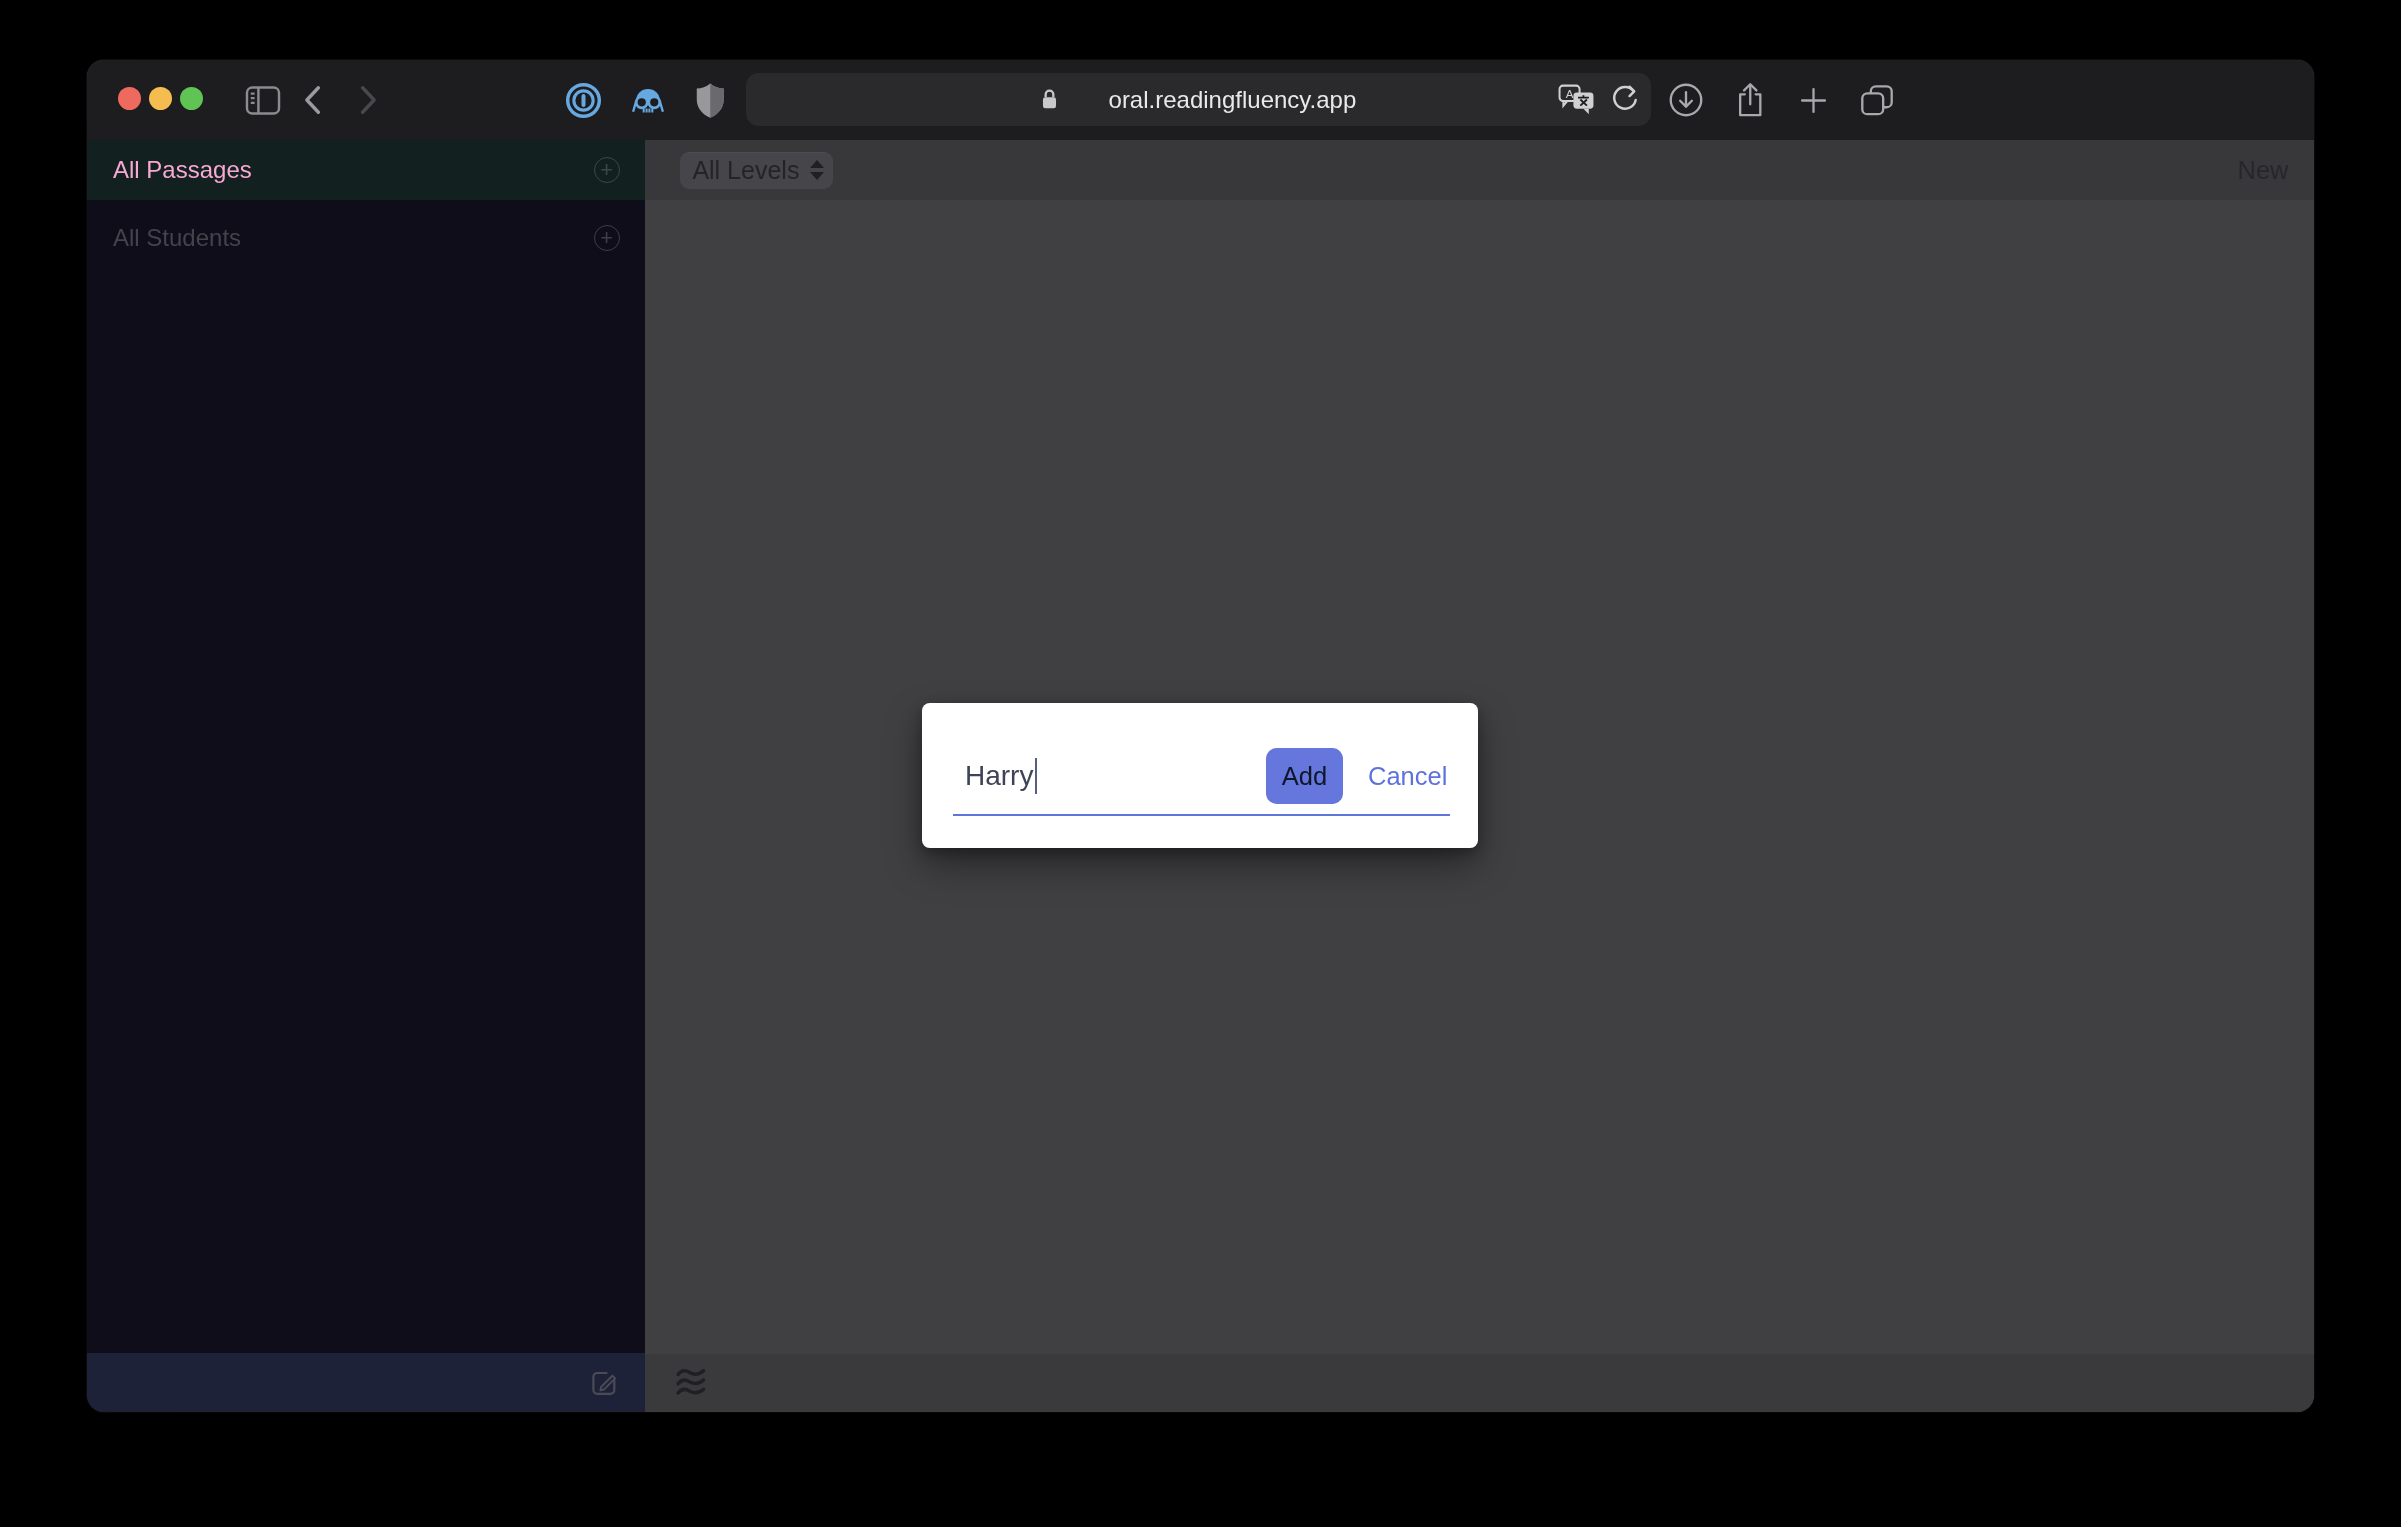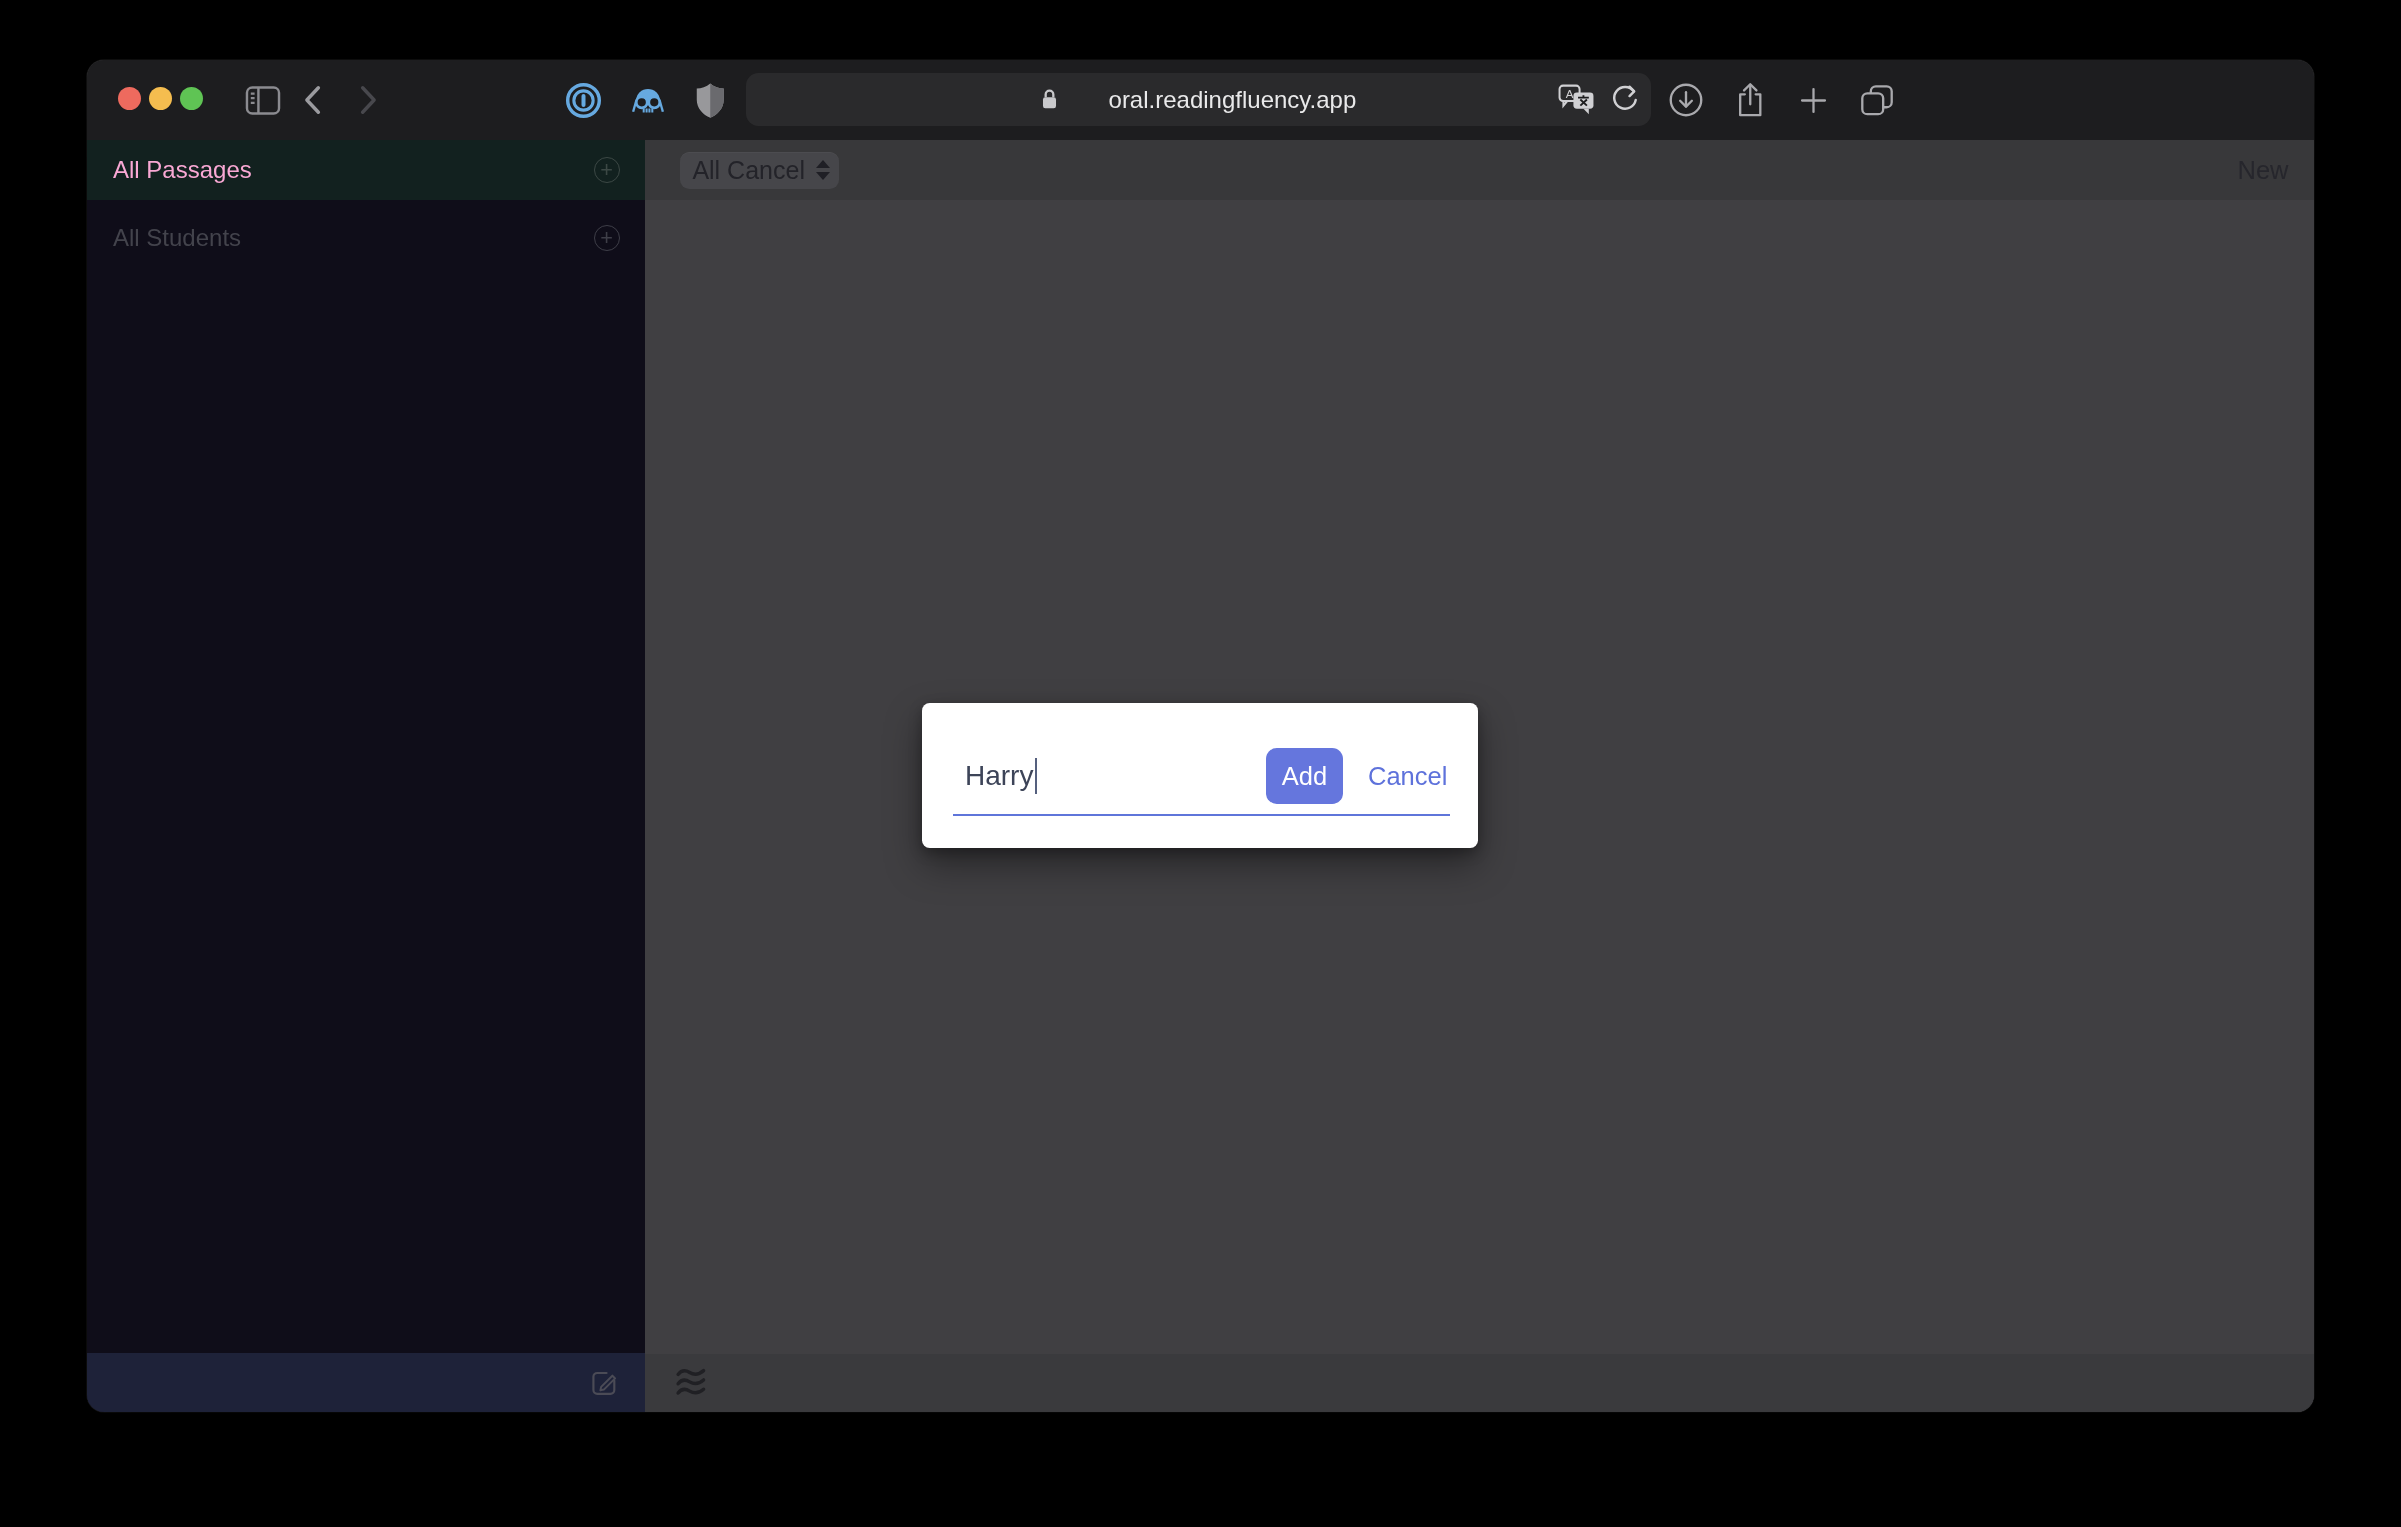--- a/index.html
+++ b/index.html
@@ -72,21 +72,21 @@
   .name-input { position:absolute; left:43px; top:54px; height:37px; display:flex;
                 align-items:center; }
   .name-input .val { color:#3d4458; font-size:28px; }
   .caret { width:2.3px; height:36px; background:#55607e; margin-left:1.5px;
            animation:blink 1.1s step-end infinite; }
   @keyframes blink { 50% { opacity:0; } }
   .underline { position:absolute; left:31px; top:111px; width:497px; height:2.3px;
                background:#5f75da; }
   .add-btn { position:absolute; left:344px; top:45px; width:77px; height:56px;
              background:#6576dd; border:none; border-radius:10.8px;
-             color:#ffffff; font-size:25.5px; font-family:"Liberation Sans", sans-serif; }
+             color:#0f172a; font-size:25.5px; font-family:"Liberation Sans", sans-serif; }
   .cancel-btn { position:absolute; left:446px; top:45px; height:56px; display:flex;
                 align-items:center; background:none; border:none; color:#5e72db; font-size:25.5px; }
 </style>
 </head>
 <body>
 
 <div class="window">
 
   <div class="toolbar">
     <span class="tl red"></span>
@@ -230,21 +230,21 @@
           <path d="M24 9 H12 a5 5 0 0 0 -5 5 v17 a5 5 0 0 0 5 5 h17 a5 5 0 0 0 5 -5 V19" fill="none" stroke="#4b4b56" stroke-width="2.8" stroke-linecap="round"></path>
           <path d="M17 27 L31.5 12.5 L35 16 L20.5 30.5 L16 31.5 Z" fill="none" stroke="#4b4b56" stroke-width="2.6" stroke-linejoin="round"></path>
         </svg>
       </button>
     </div>
   </div>
 
   <div class="main">
     <div class="main-header">
       <button class="level-select">
-        <span class="lbl">All Cancel</span>
+        <span class="lbl">All Levels</span>
         <span class="stepper">
             <i class="up"></i>
             <i class="dn"></i>
           </span>
       </button>
       <button class="new-btn">New</button>
     </div>
 
     <div class="bottom-bar">
       <button class="waves-btn">

